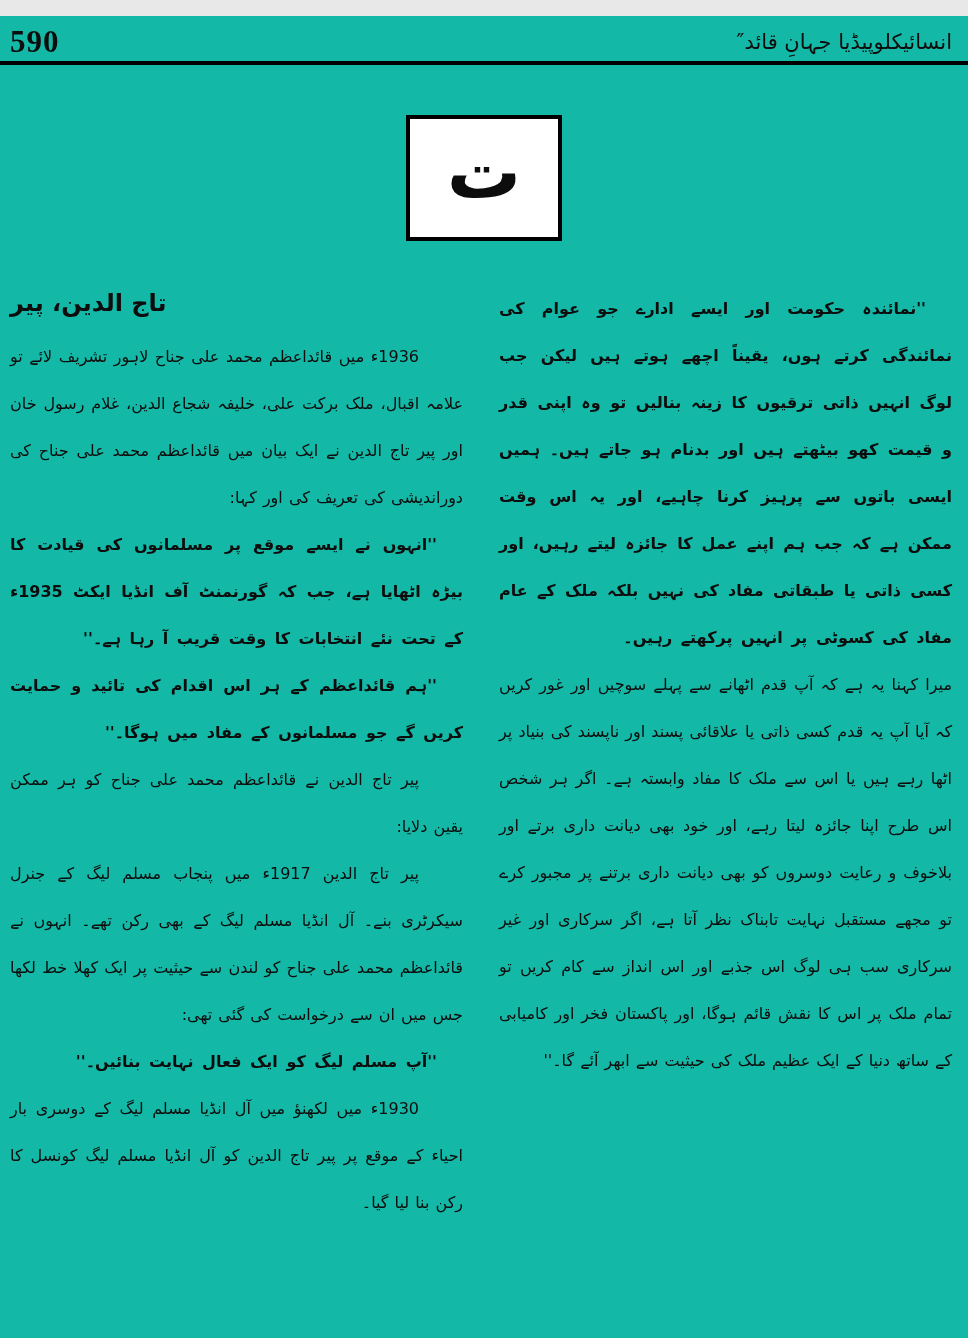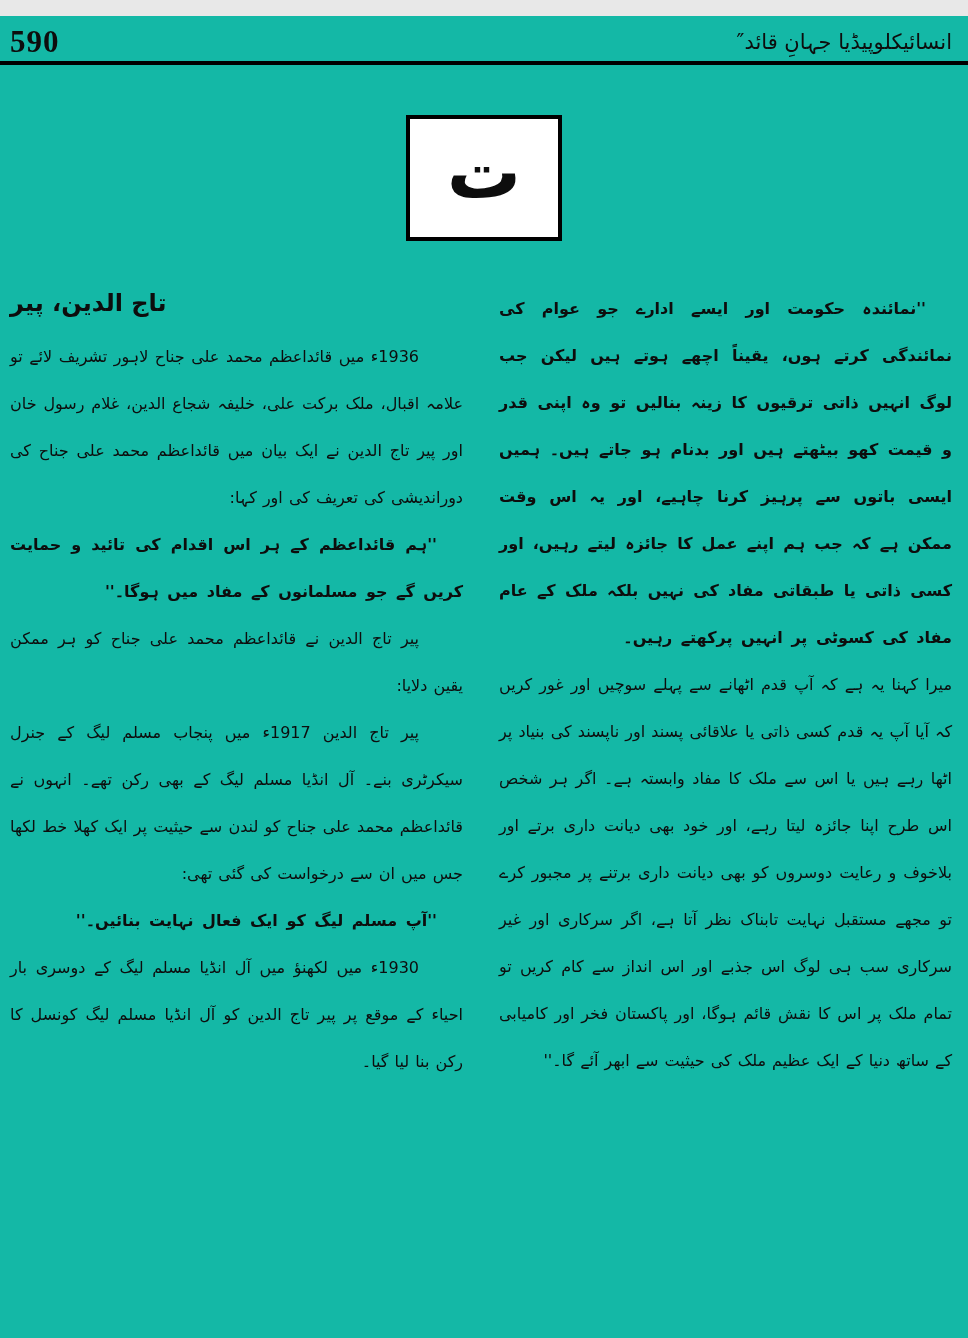--- a/index.html
+++ b/index.html
@@ -103,20 +103,21 @@
   <div class="columns">
 
     <div class="column">
       <p class="para quote">''نمائندہ حکومت اور ایسے ادارے جو عوام کی نمائندگی کرتے ہوں، یقیناً اچھے ہوتے ہیں لیکن جب لوگ انہیں ذاتی ترقیوں کا زینہ بنالیں تو وہ اپنی قدر و قیمت کھو بیٹھتے ہیں اور بدنام ہو جاتے ہیں۔ ہمیں ایسی باتوں سے پرہیز کرنا چاہیے، اور یہ اس وقت ممکن ہے کہ جب ہم اپنے عمل کا جائزہ لیتے رہیں، اور کسی ذاتی یا طبقاتی مفاد کی نہیں بلکہ ملک کے عام مفاد کی کسوٹی پر انہیں پرکھتے رہیں۔</p>
       <p class="para">میرا کہنا یہ ہے کہ آپ قدم اٹھانے سے پہلے سوچیں اور غور کریں کہ آیا آپ یہ قدم کسی ذاتی یا علاقائی پسند اور ناپسند کی بنیاد پر اٹھا رہے ہیں یا اس سے ملک کا مفاد وابستہ ہے۔ اگر ہر شخص اس طرح اپنا جائزہ لیتا رہے، اور خود بھی دیانت داری برتے اور بلاخوف و رعایت دوسروں کو بھی دیانت داری برتنے پر مجبور کرے تو مجھے مستقبل نہایت تابناک نظر آتا ہے، اگر سرکاری اور غیر سرکاری سب ہی لوگ اس جذبے اور اس انداز سے کام کریں تو تمام ملک پر اس کا نقش قائم ہوگا، اور پاکستان فخر اور کامیابی کے ساتھ دنیا کے ایک عظیم ملک کی حیثیت سے ابھر آئے گا۔''</p>
     </div>
 
     <div class="column">
       <h2 class="article-title">تاج الدین، پیر</h2>
       <p class="para indent">1936ء میں قائداعظم محمد علی جناح لاہور تشریف لائے تو علامہ اقبال، ملک برکت علی، خلیفہ شجاع الدین، غلام رسول خان اور پیر تاج الدین نے ایک بیان میں قائداعظم محمد علی جناح کی دوراندیشی کی تعریف کی اور کہا:</p>
+      <p class="para quote">''انہوں نے ایسے موقع پر مسلمانوں کی قیادت کا بیڑہ اٹھایا ہے، جب کہ گورنمنٹ آف انڈیا ایکٹ 1935ء کے تحت نئے انتخابات کا وقت قریب آ رہا ہے۔''</p>
       <p class="para quote">''ہم قائداعظم کے ہر اس اقدام کی تائید و حمایت کریں گے جو مسلمانوں کے مفاد میں ہوگا۔''</p>
       <p class="para indent">پیر تاج الدین نے قائداعظم محمد علی جناح کو ہر ممکن یقین دلایا:</p>
       <p class="para indent">پیر تاج الدین 1917ء میں پنجاب مسلم لیگ کے جنرل سیکرٹری بنے۔ آل انڈیا مسلم لیگ کے بھی رکن تھے۔ انہوں نے قائداعظم محمد علی جناح کو لندن سے حیثیت پر ایک کھلا خط لکھا جس میں ان سے درخواست کی گئی تھی:</p>
       <p class="para quote">''آپ مسلم لیگ کو ایک فعال نہایت بنائیں۔''</p>
       <p class="para indent">1930ء میں لکھنؤ میں آل انڈیا مسلم لیگ کے دوسری بار احیاء کے موقع پر پیر تاج الدین کو آل انڈیا مسلم لیگ کونسل کا رکن بنا لیا گیا۔</p>
     </div>
 
   </div>
 
 </div>

